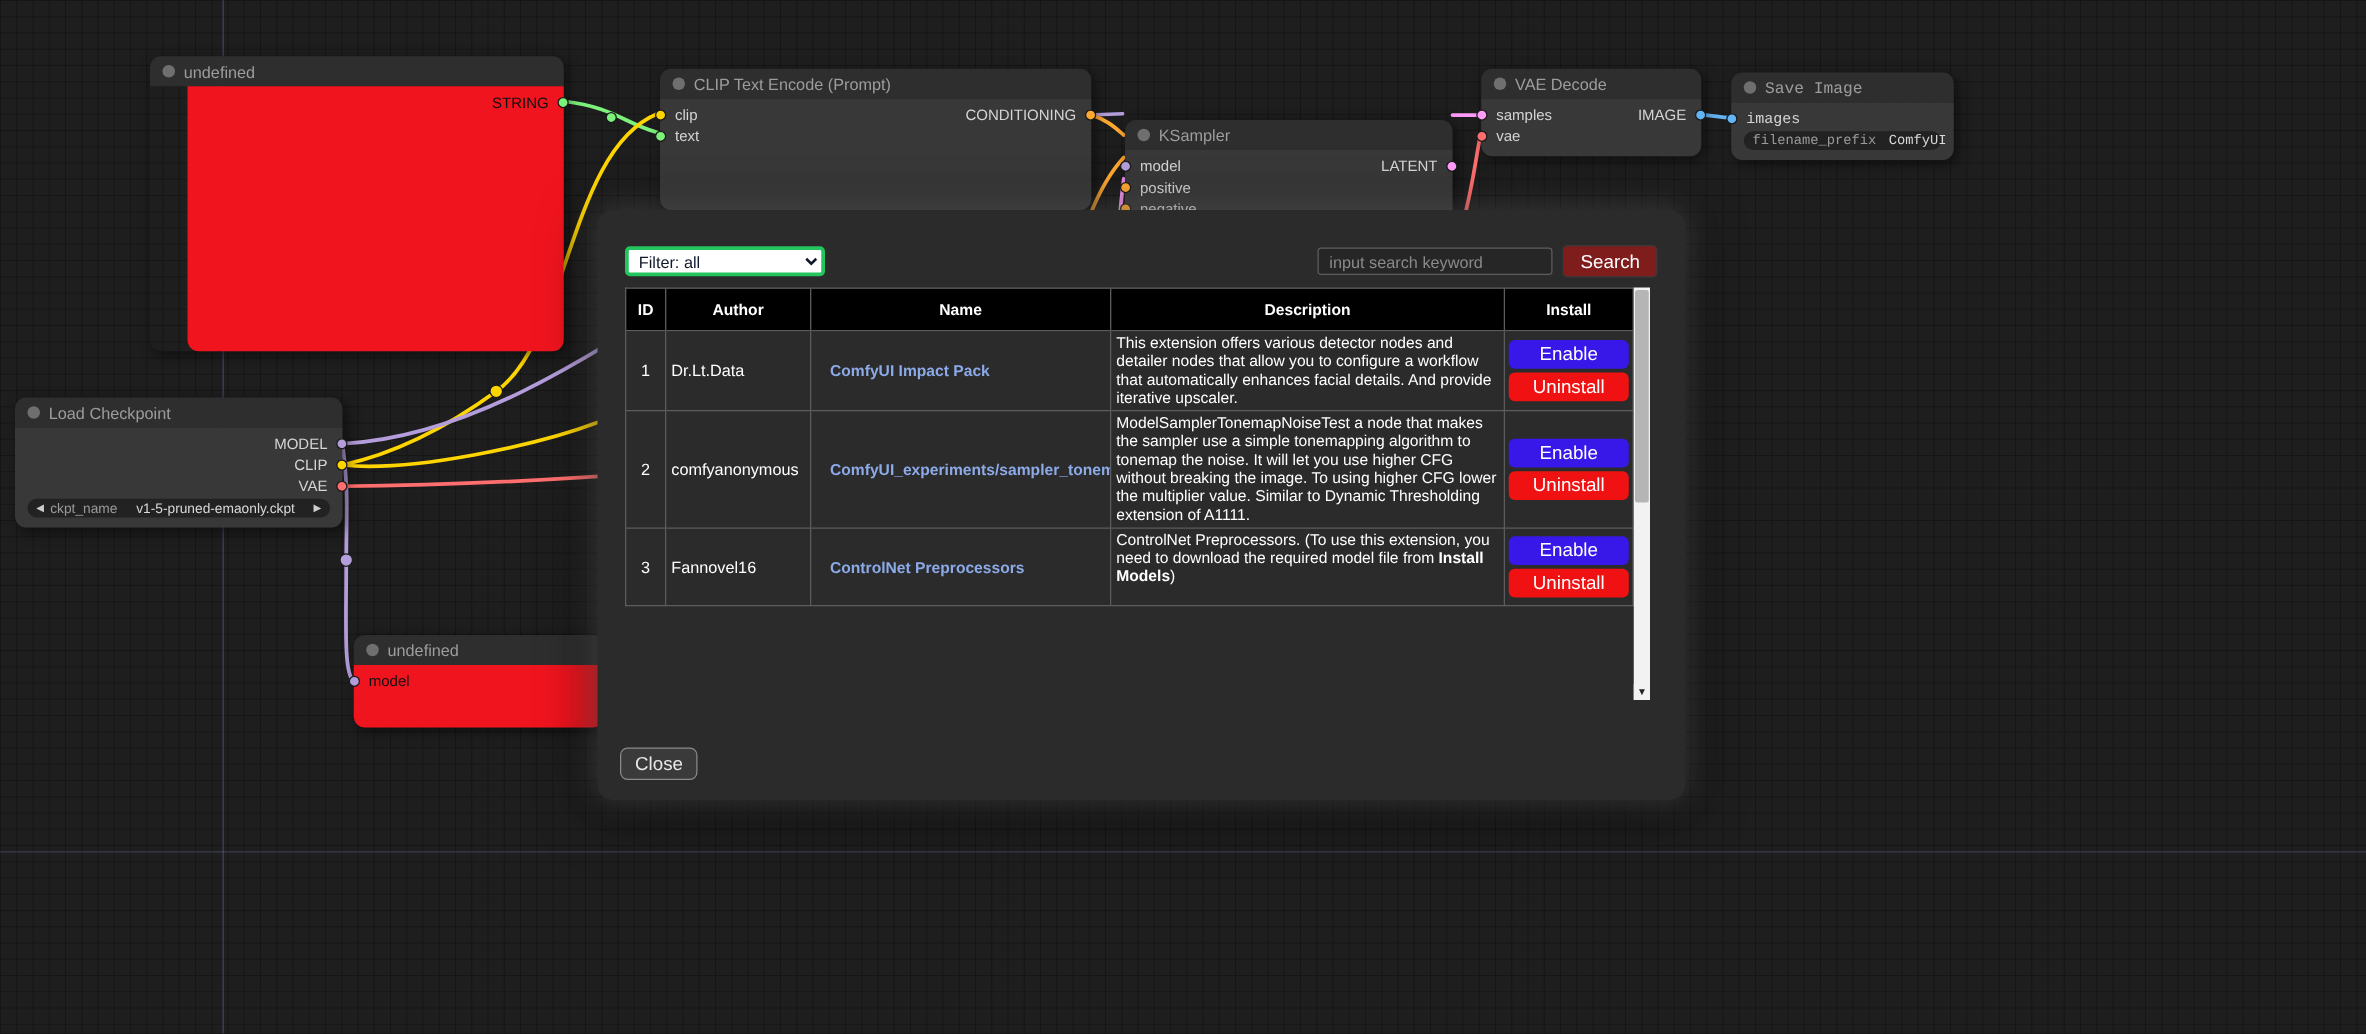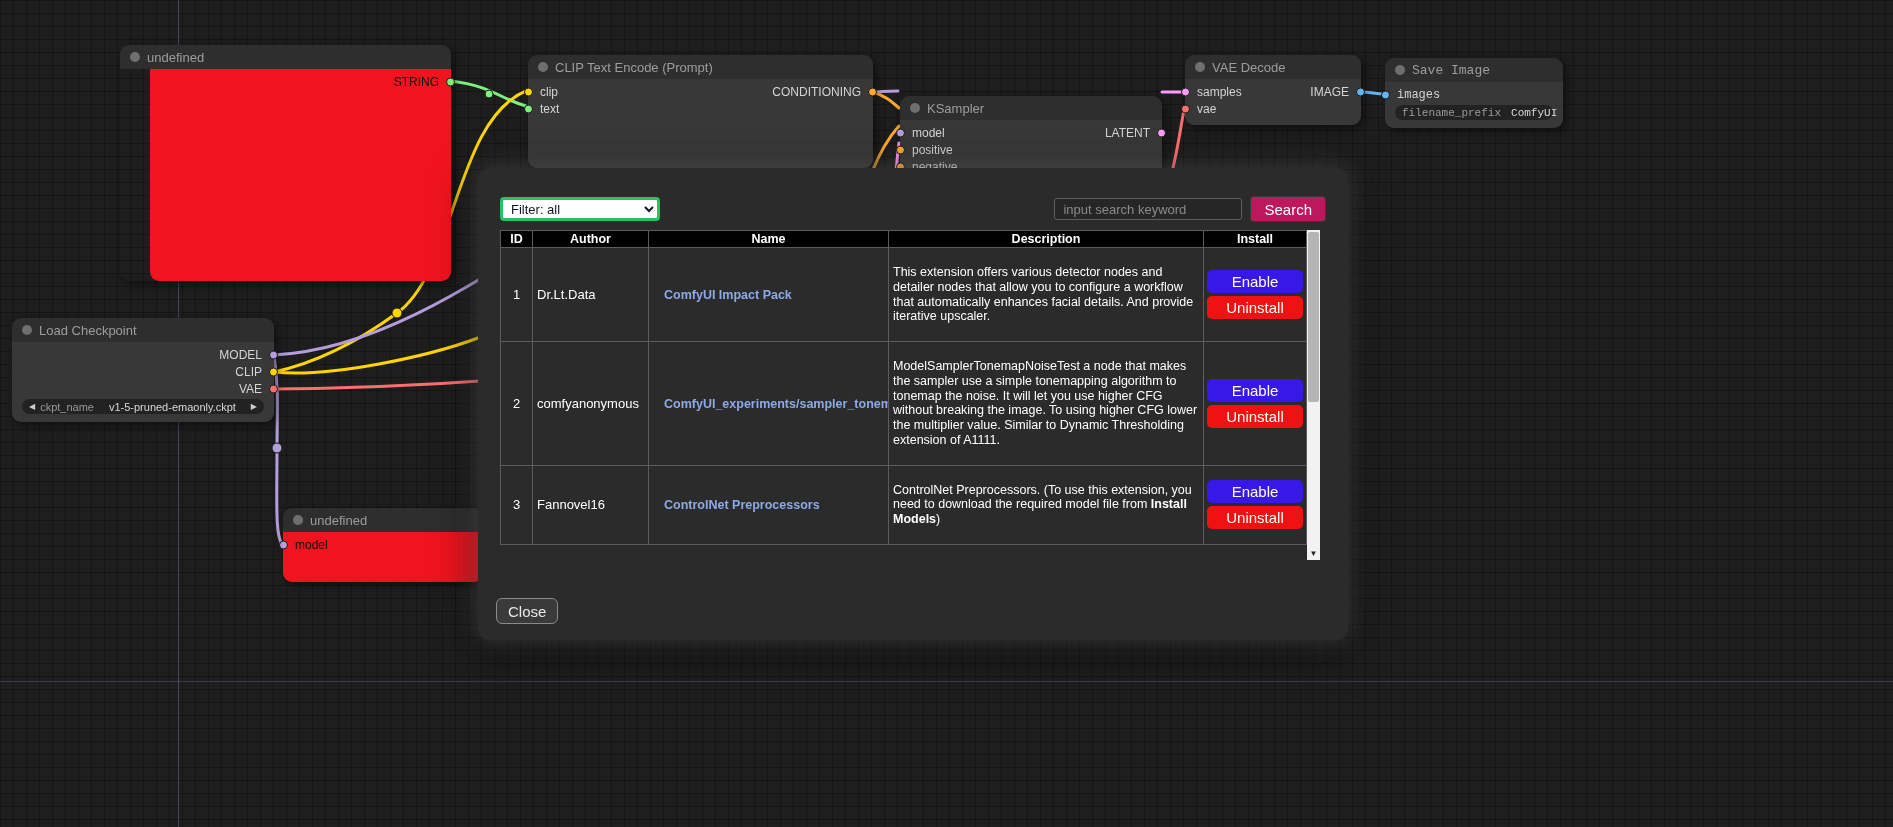--- a/index.html
+++ b/index.html
@@ -39,30 +39,30 @@
 
   .dialog {
     position: absolute; left: 478px; top: 168px; width: 870px; height: 472px; z-index: 10;
     background: #2b2b2b; border-radius: 12px; padding: 28px 22px 0 22px;
     box-shadow: 0 0 26px rgba(170,170,170,0.28), 0 10px 45px rgba(0,0,0,0.6);
   }
   .dlg-controls { display: flex; align-items: center; }
   .filter-select { width: 160px; height: 24px; font-size: 13px; border-radius: 4px; border: 3px solid #22c55e; background: #fff; color: #0f172a; padding: 0 4px; font-family: inherit; }
   .search-input { margin-left: auto; width: 188px; height: 22px; background: #262626; border: 1px solid #5e5e5e; border-radius: 3px; color: #ddd; font-size: 13px; padding: 0 8px; font-family: inherit; }
   .search-input::placeholder { color: #8a8a8a; }
-  .search-btn { margin-left: 8px; height: 26px; padding: 0 13px; background: #be185d; color: #fff; border: 1px solid #3a3a3a; border-radius: 4px; font-size: 15px; font-family: inherit; cursor: pointer; }
+  .search-btn { margin-left: 8px; height: 26px; padding: 0 13px; background: #7f1d1d; color: #fff; border: 1px solid #3a3a3a; border-radius: 4px; font-size: 15px; font-family: inherit; cursor: pointer; }
 
   .table-wrap { position: relative; margin-top: 8px; height: 330px; display: flex; align-items: flex-start; }
   table.ext-table { border-collapse: collapse; width: 806px; table-layout: fixed; }
-  .ext-table th { background: #000; color: #fff; font-size: 12.5px; font-weight: bold; border: 1px solid #5c5c5c; height: 17px; padding: 0 2px; }
+  .ext-table th { background: #000; color: #fff; font-size: 12.5px; font-weight: bold; border: 1px solid #5c5c5c; height: 34px; padding: 0 2px; }
   .ext-table td { border: 1px solid #5c5c5c; color: #fff; font-size: 13px; padding: 1px 4px; vertical-align: middle; }
   td.c-id { text-align: center; }
   td.c-name { overflow: hidden; padding-left: 15px; }
   td.c-name a { color: var(--link, #8caae8); font-weight: bold; font-size: 12.5px; text-decoration: none; white-space: nowrap; }
-  td.c-desc { font-size: 12.5px; line-height: 1.18; vertical-align: top; padding: 17px 4px; }
+  td.c-desc { font-size: 12.5px; line-height: 1.18; vertical-align: top; padding: 2px 4px; }
   td.c-install { text-align: center; padding: 3px 2px; }
   .act-btn { display: block; margin: 3px auto; width: 96px; height: 23px; border: none; border-radius: 5px; color: #fff; font-size: 15px; font-family: inherit; cursor: pointer; }
 
   .scrollbar { width: 13px; height: 330px; background: #f2f2f2; position: relative; }
   .sb-thumb { position: absolute; left: 1px; top: 2px; width: 11px; height: 170px; background: #b5b5b5; border-radius: 2px; }
   .sb-down { position: absolute; left: 0; bottom: 0; width: 13px; height: 13px; background: #f2f2f2; color: #222; font-size: 8px; text-align: center; line-height: 13px; }
 
   .close-btn { position: absolute; left: 18px; bottom: 16px; height: 26px; padding: 0 11px; background: #3a3a3a; border: 1px solid #8a8a8a; border-radius: 6px; color: #e8e8e8; font-size: 15px; font-family: inherit; cursor: pointer; }
 </style>
 </head>

